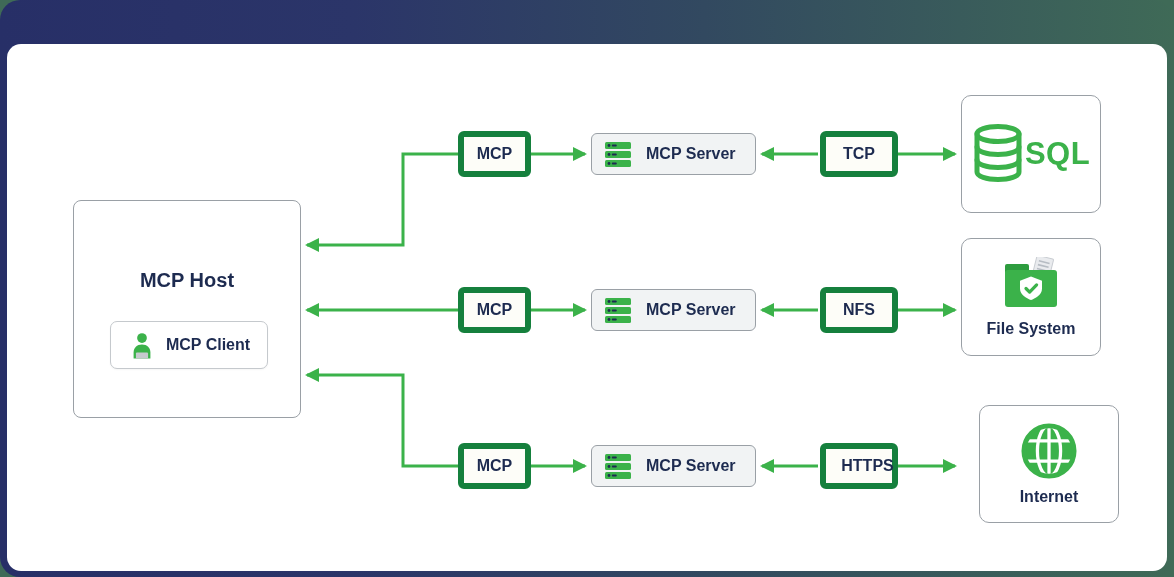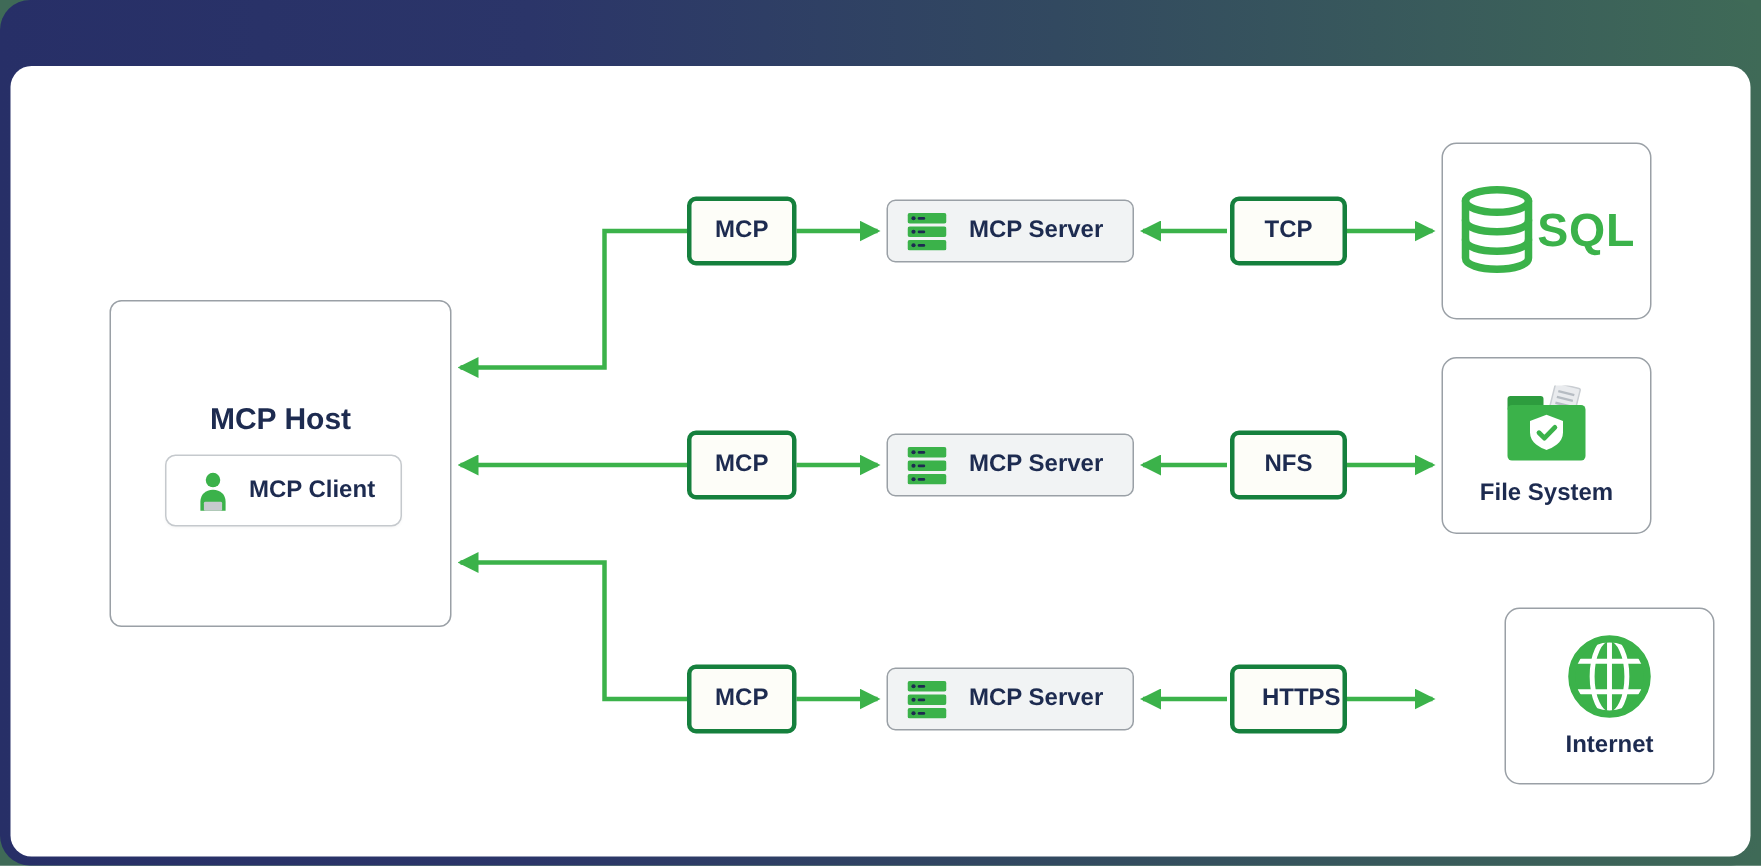--- a/index.html
+++ b/index.html
@@ -37,42 +37,42 @@
   .host-title {
     position: absolute;
     top: 68px; left: 0; width: 100%;
     text-align: center;
     font-size: 20px;
     font-weight: 700;
     color: #1d2b50;
   }
   .client-box {
     position: absolute;
-    left: 36px; top: 102px; width: 156px; height: 46px;
+    left: 36px; top: 120px; width: 156px; height: 46px;
     background: #ffffff;
     border: 1.5px solid #c5c9cd;
     border-radius: 7px;
     display: flex;
     align-items: center;
     justify-content: center;
     gap: 10px;
     box-shadow: 0 1px 2px rgba(0,0,0,0.04);
   }
 
   .label {
     font-size: 16px;
     font-weight: 700;
     color: #1d2b50;
     white-space: nowrap;
   }
 
   .mcp-box, .transport-box {
     width: 73px; height: 46px;
     background: #fdfdf8;
-    border: 3px solid #15803d;
+    border: 6px solid #15803d;
     border-radius: 6px;
     display: flex;
     align-items: center;
     justify-content: center;
   }
   .transport-box { width: 78px; }
 
   .server-box {
     width: 165px; height: 42px;
     background: #f1f3f4;
@@ -263,21 +263,21 @@
           <rect x="6.8" y="20.6" width="5" height="1.9" rx="0.9"></rect>
       </g>
     </svg>
     <span class="label">MCP Server</span>
   </div>
 
   <div class="abs transport-box" style="left:813px; top:399px;padding-left:17px;">
     <span class="label">HTTPS</span>
   </div>
 
-  <div class="abs target-box" style="left:996px; top:361px;">
+  <div class="abs target-box" style="left:972px; top:361px;">
     <svg class="icon" width="56" height="56" viewBox="0 0 58 58">
       <circle cx="29" cy="29" r="26" fill="#3bb24a"></circle>
       <g stroke="#ffffff" stroke-width="3.4" fill="none">
         <ellipse cx="29" cy="29" rx="12" ry="26"></ellipse>
         <line x1="29" y1="3" x2="29" y2="55"></line>
         <line x1="5.5" y1="18.5" x2="52.5" y2="18.5"></line>
         <line x1="5.5" y1="39.5" x2="52.5" y2="39.5"></line>
       </g>
       <circle cx="29" cy="29" r="26" fill="none" stroke="#3bb24a" stroke-width="5"></circle>
     </svg>

